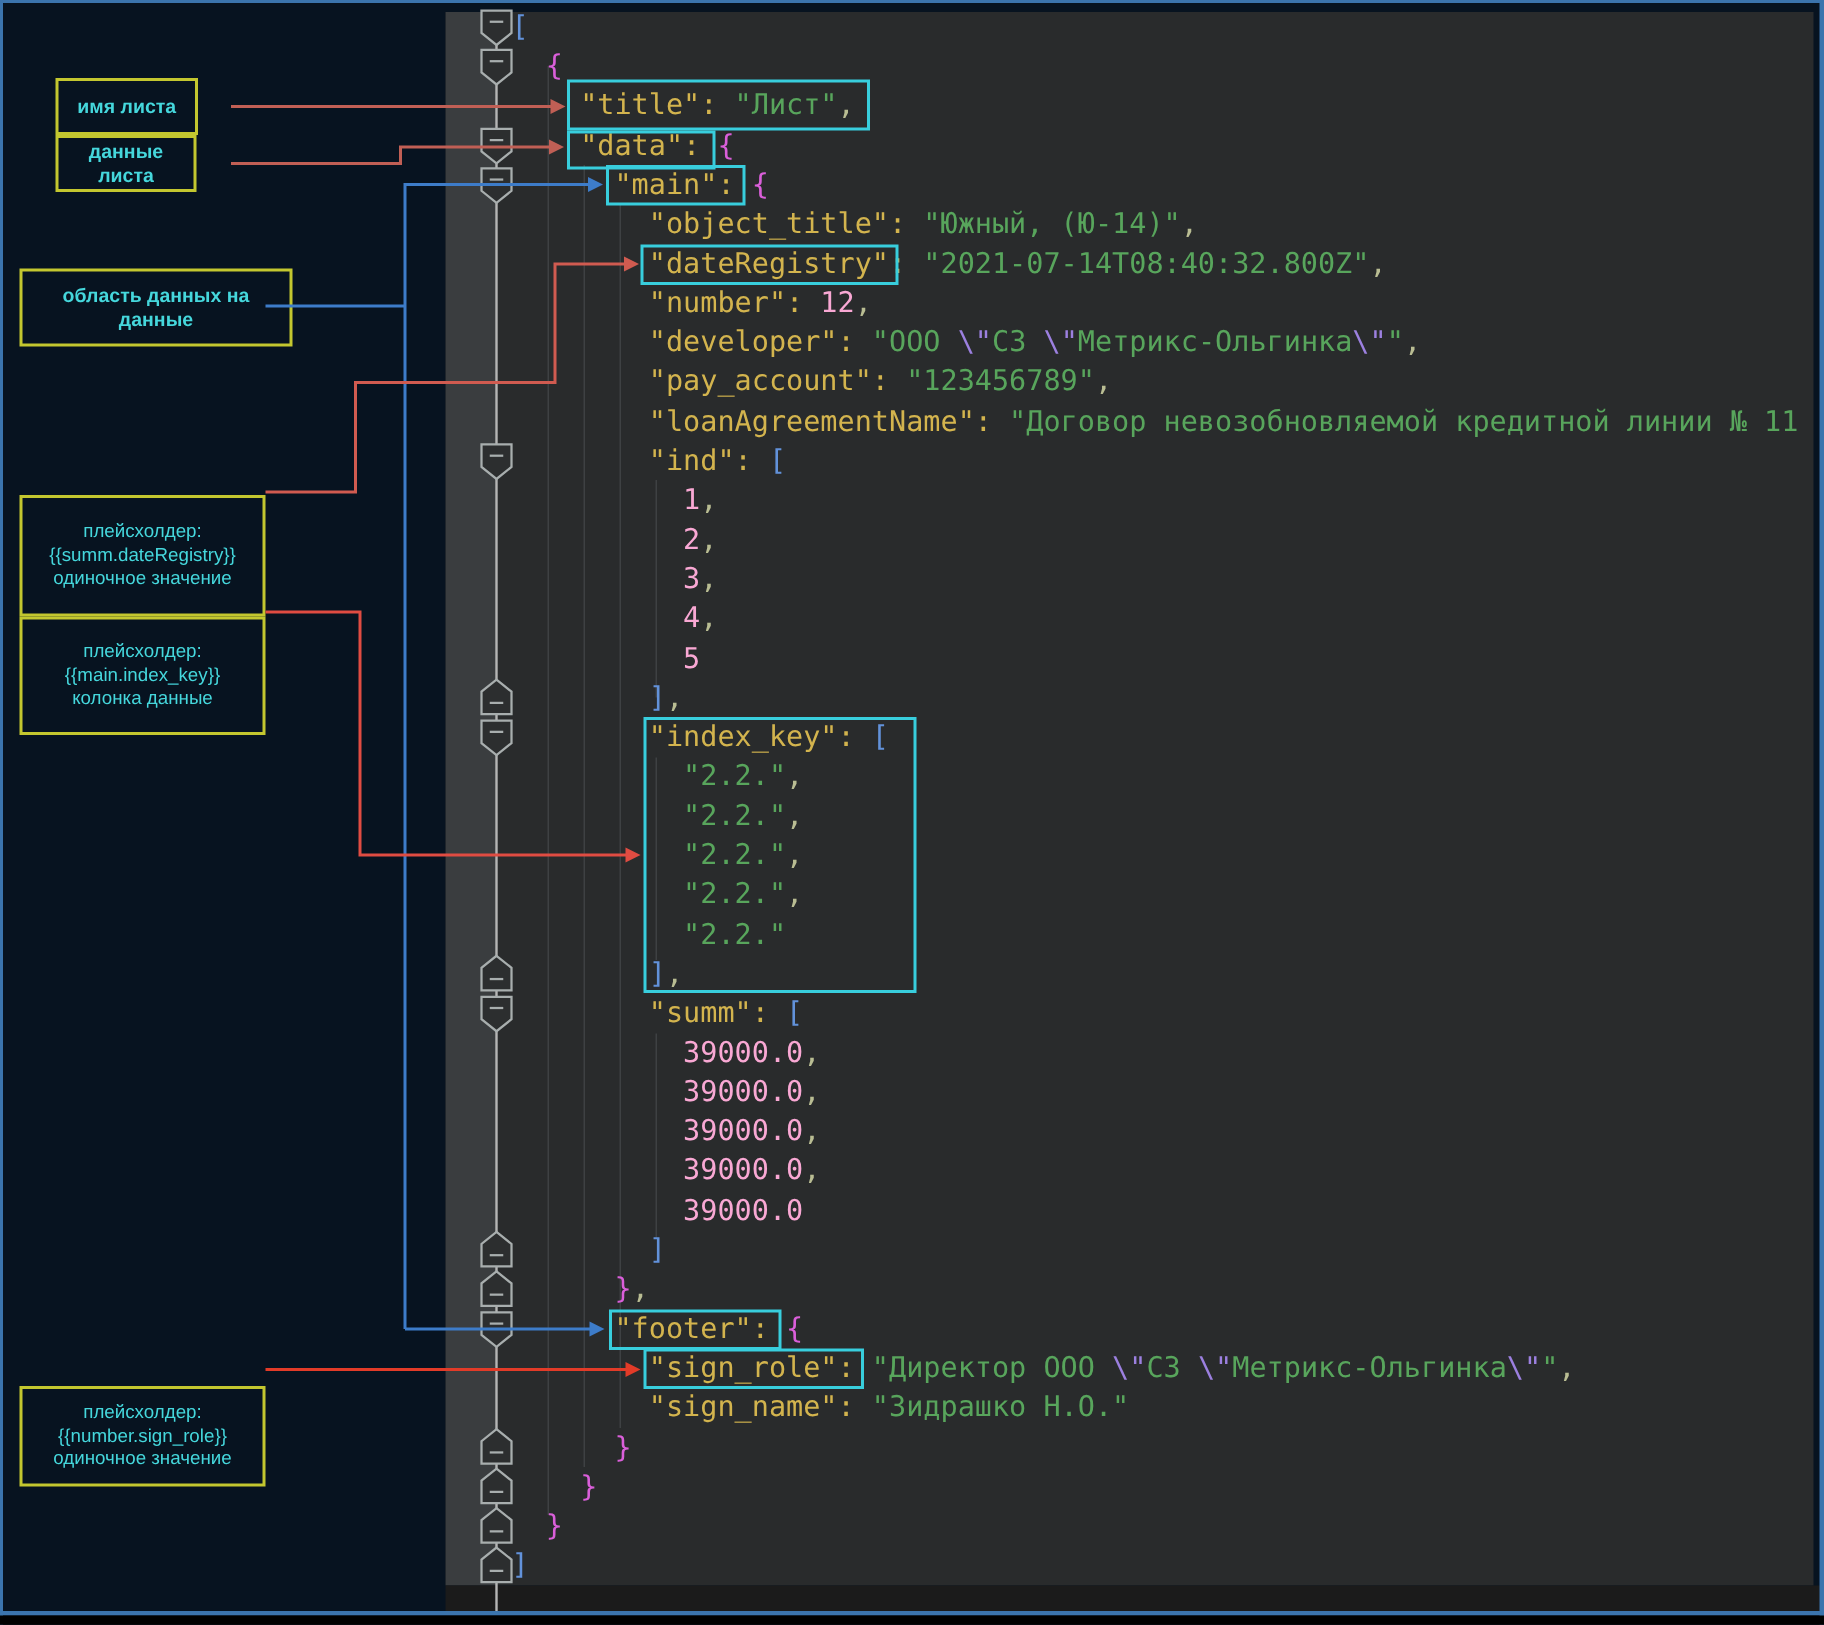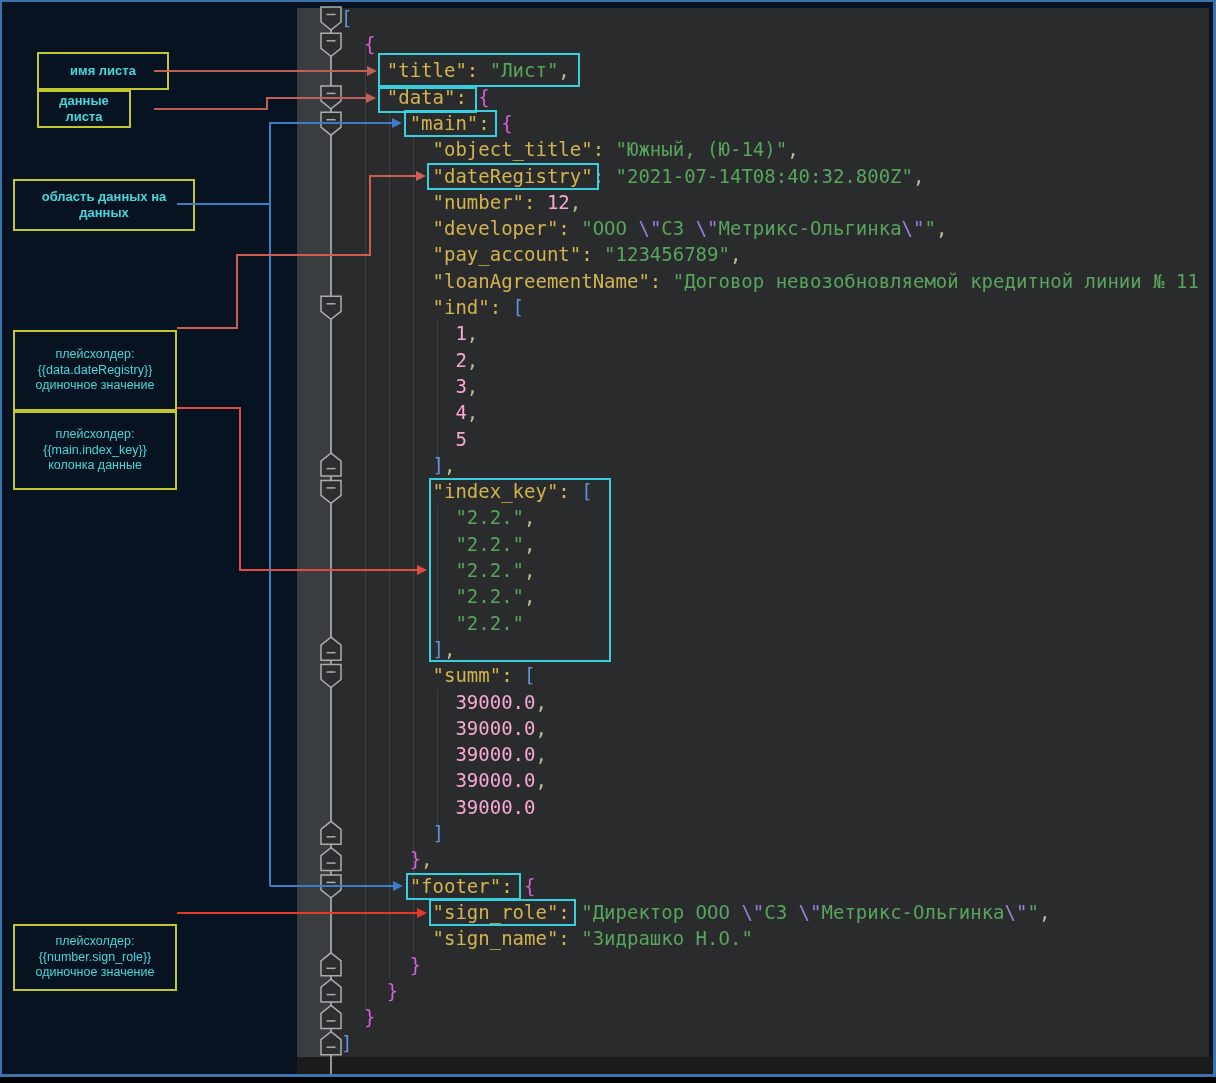--- a/index.html
+++ b/index.html
@@ -137,40 +137,40 @@
     </svg>
 
   <div class="hl" style="left:378px; top:53px;  width:202px; height:34px;"></div>
   <div class="hl" style="left:378px; top:87px;  width:99px;  height:26px;"></div>
   <div class="hl" style="left:404px; top:110px; width:93px;  height:27px;"></div>
   <div class="hl" style="left:427px; top:163px; width:172px; height:27px;"></div>
   <div class="hl" style="left:429px; top:478px; width:182px; height:184px;"></div>
   <div class="hl" style="left:406px; top:873px; width:115px; height:27px;"></div>
   <div class="hl" style="left:429px; top:899px; width:147px; height:27px;"></div>
 
-  <div class="label-box label-bold" style="left:37px; top:52px;  width:132px; height:38px;">
+  <div class="label-box label-bold" style="left:37px; top:52px;  width:95px; height:38px;">
       <div class="label-text">
         <div>имя листа</div>
       </div>
     </div>
   <div class="label-box label-bold" style="left:37px; top:90px;  width:94px; height:38px;">
       <div class="label-text">
         <div>данные листа</div>
       </div>
     </div>
   <div class="label-box label-bold" style="left:13px; top:179px; width:182px; height:52px;">
       <div class="label-text">
         <div>область данных на</div>
-        <div>данных</div>
+        <div>данные</div>
       </div>
     </div>
   <div class="label-box label-normal" style="left:13px; top:288px; width:164px; height:81px;">
       <div class="label-text">
         <div>плейсхолдер:</div>
-        <div>{{data.dateRegistry}}</div>
+        <div>{{summ.dateRegistry}}</div>
         <div>одиночное значение</div>
       </div>
     </div>
   <div class="label-box label-normal" style="left:13px; top:369px; width:164px; height:79px;">
       <div class="label-text">
         <div>плейсхолдер:</div>
         <div>{{main.index_key}}</div>
         <div>колонка данные</div>
       </div>
     </div>

